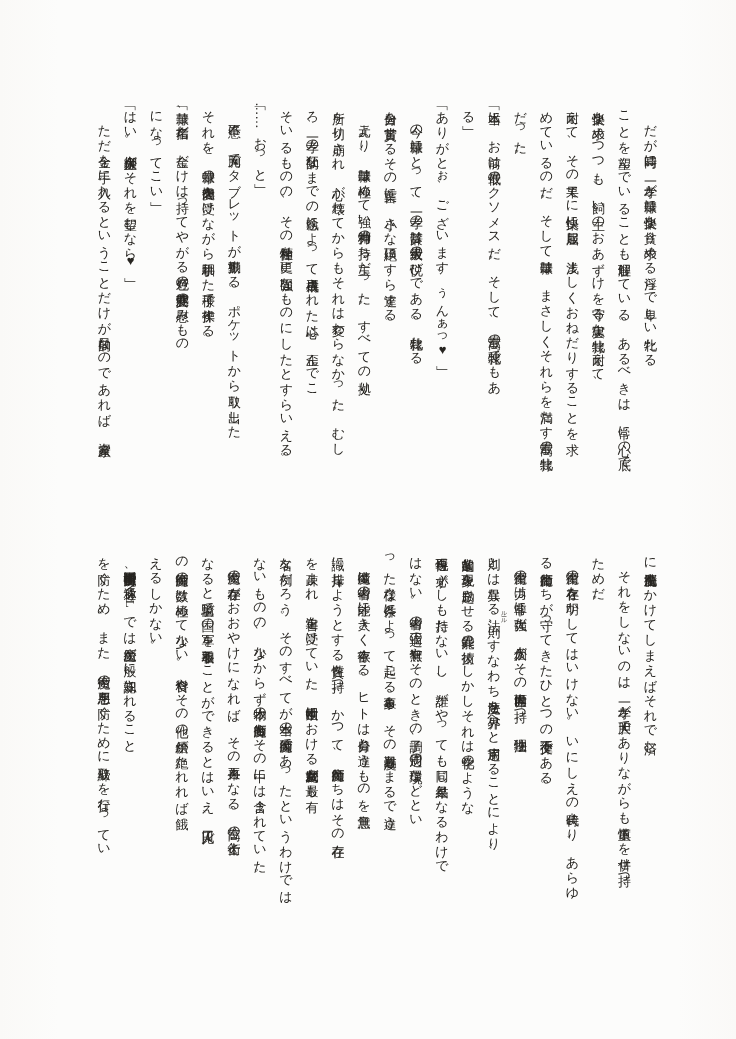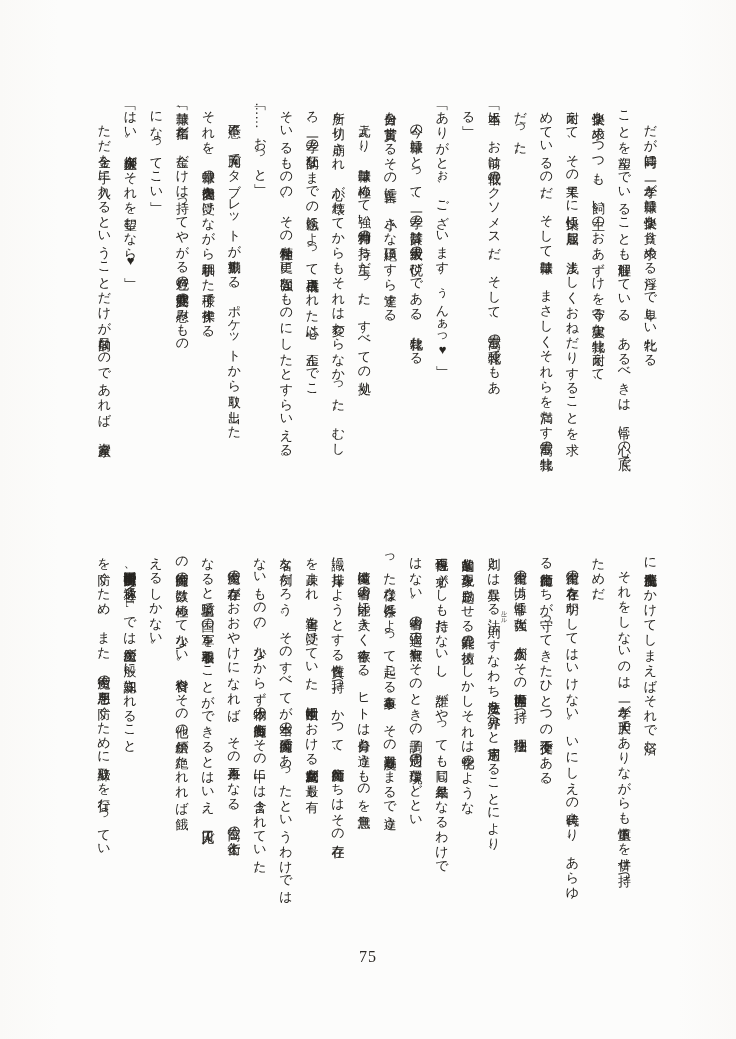--- a/index.html
+++ b/index.html
@@ -104,15 +104,14 @@
     <div class="tline">名な例だろう。そのすべてが本当の魔術師であったというわけでは</div>
     <div class="tline">ないものの、少なからず本物の魔術師もその中には含まれていた。</div>
     <div class="tline">　魔術の存在がおおやけになれば、その再来となる。高位の術士と</div>
     <div class="tline">なると単騎で一国の軍を相手取ることができるとはいえ、人口比で</div>
     <div class="tline">の魔術師の数は極めて少ない。食料やその他の供給が絶たれれば餓</div>
     <div class="tline">えるしかない。</div>
     <div class="tline">　国際科学技術研究所、通称INSLでは魔術が一般に認知されること</div>
     <div class="tline">を防ぐため、また、魔術の悪用を防ぐために取締りを行なってい</div>
   </section>
 
-  <div class="page-number">75</div>
 
 </div>
 
 </body></html>

